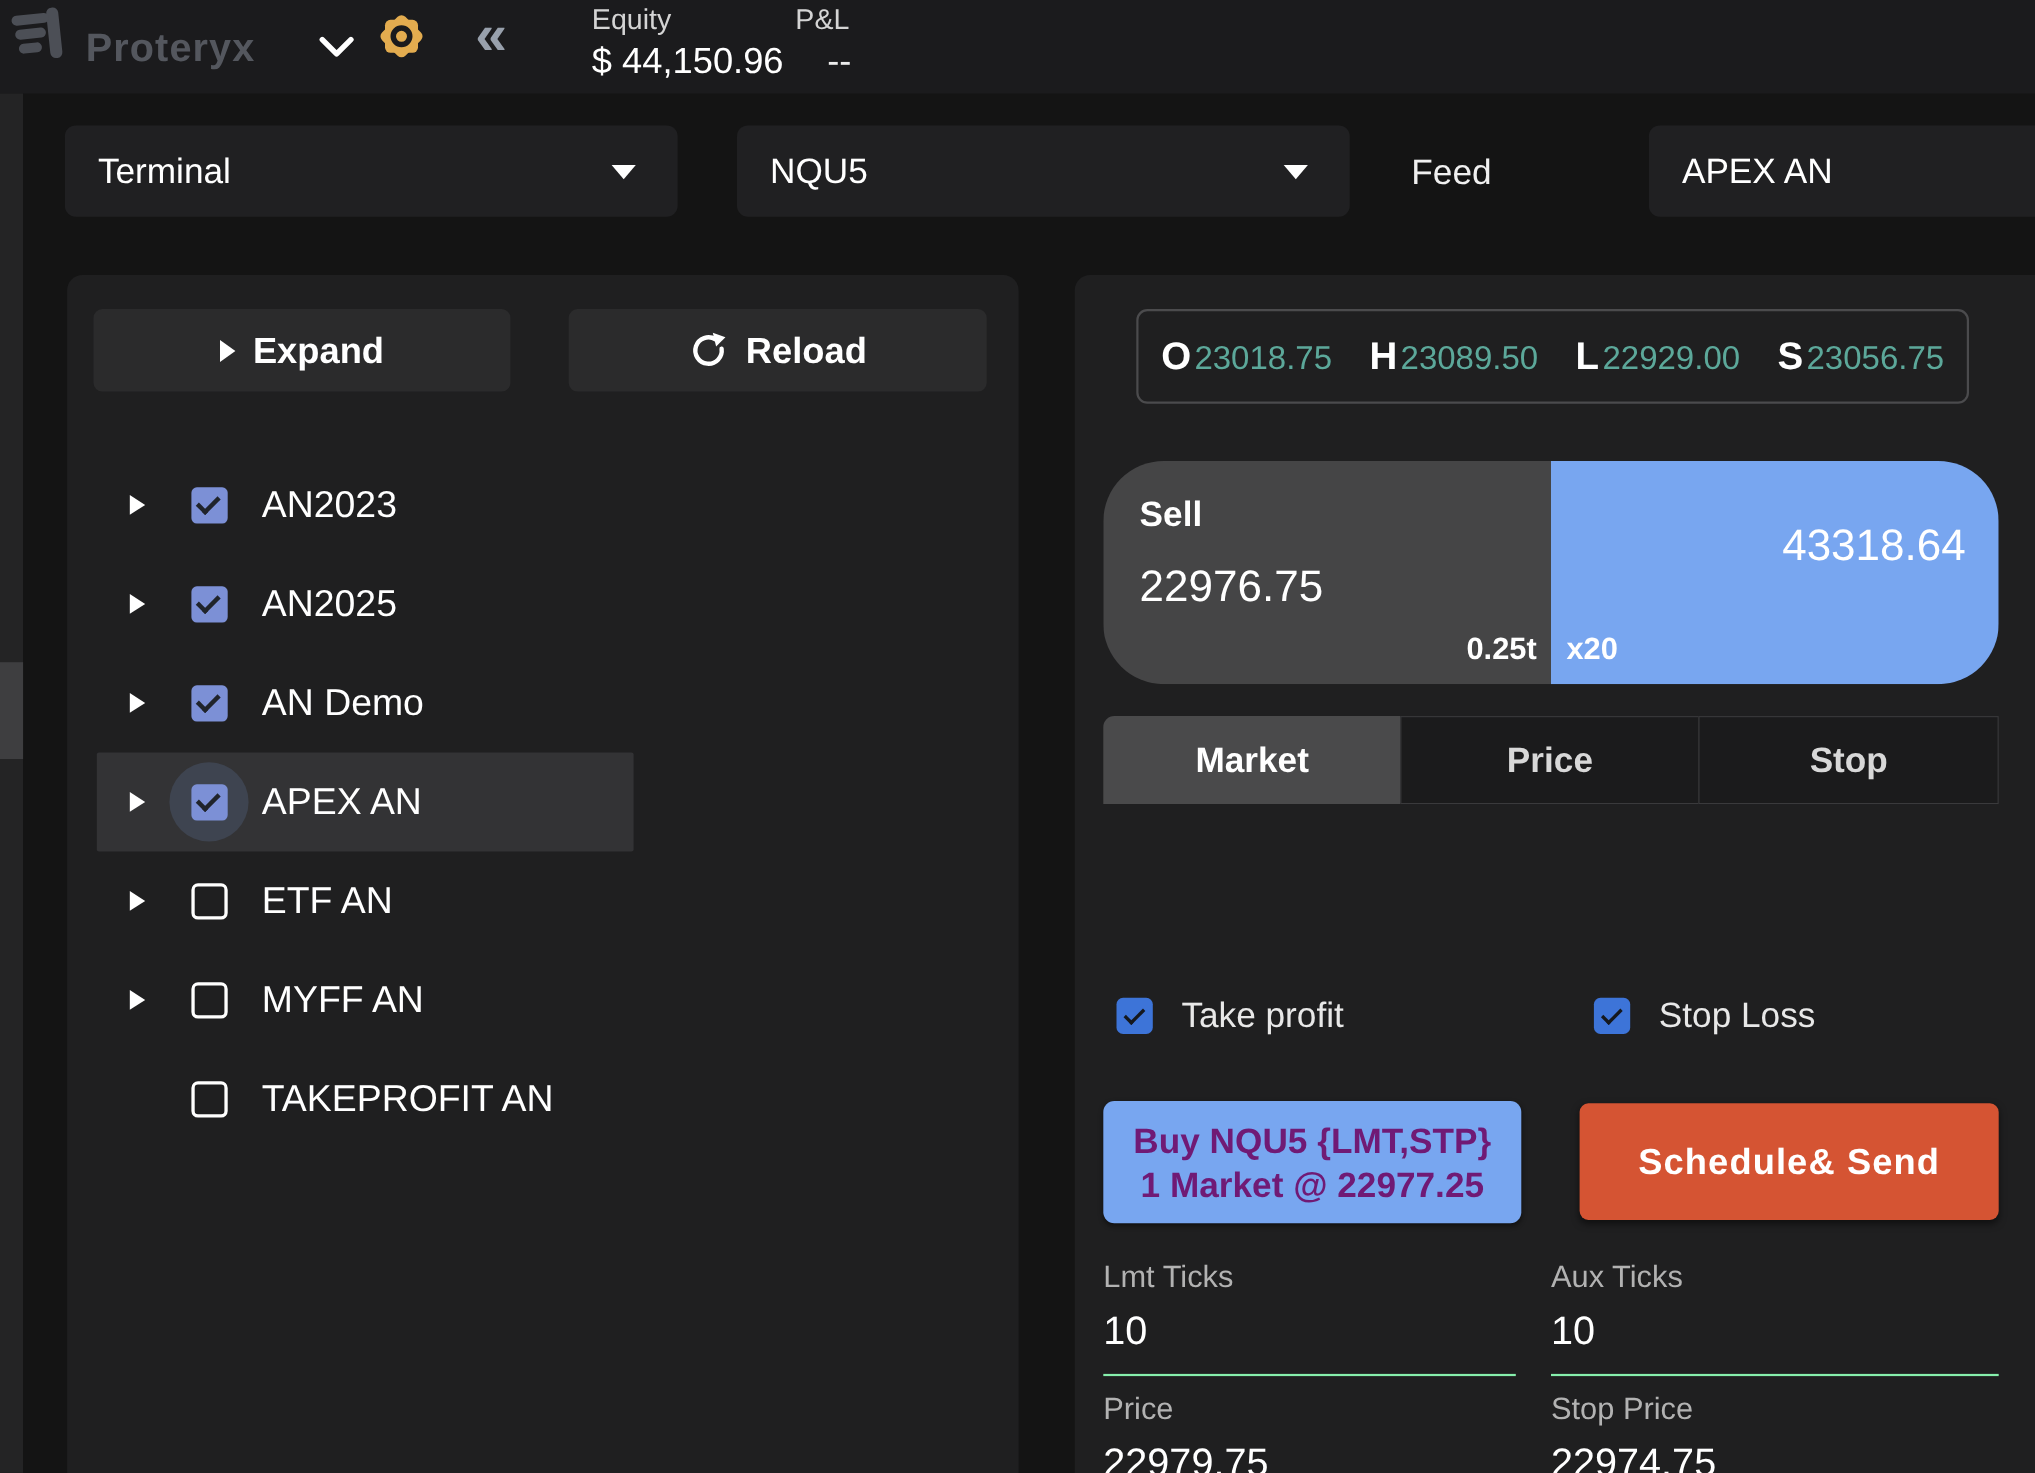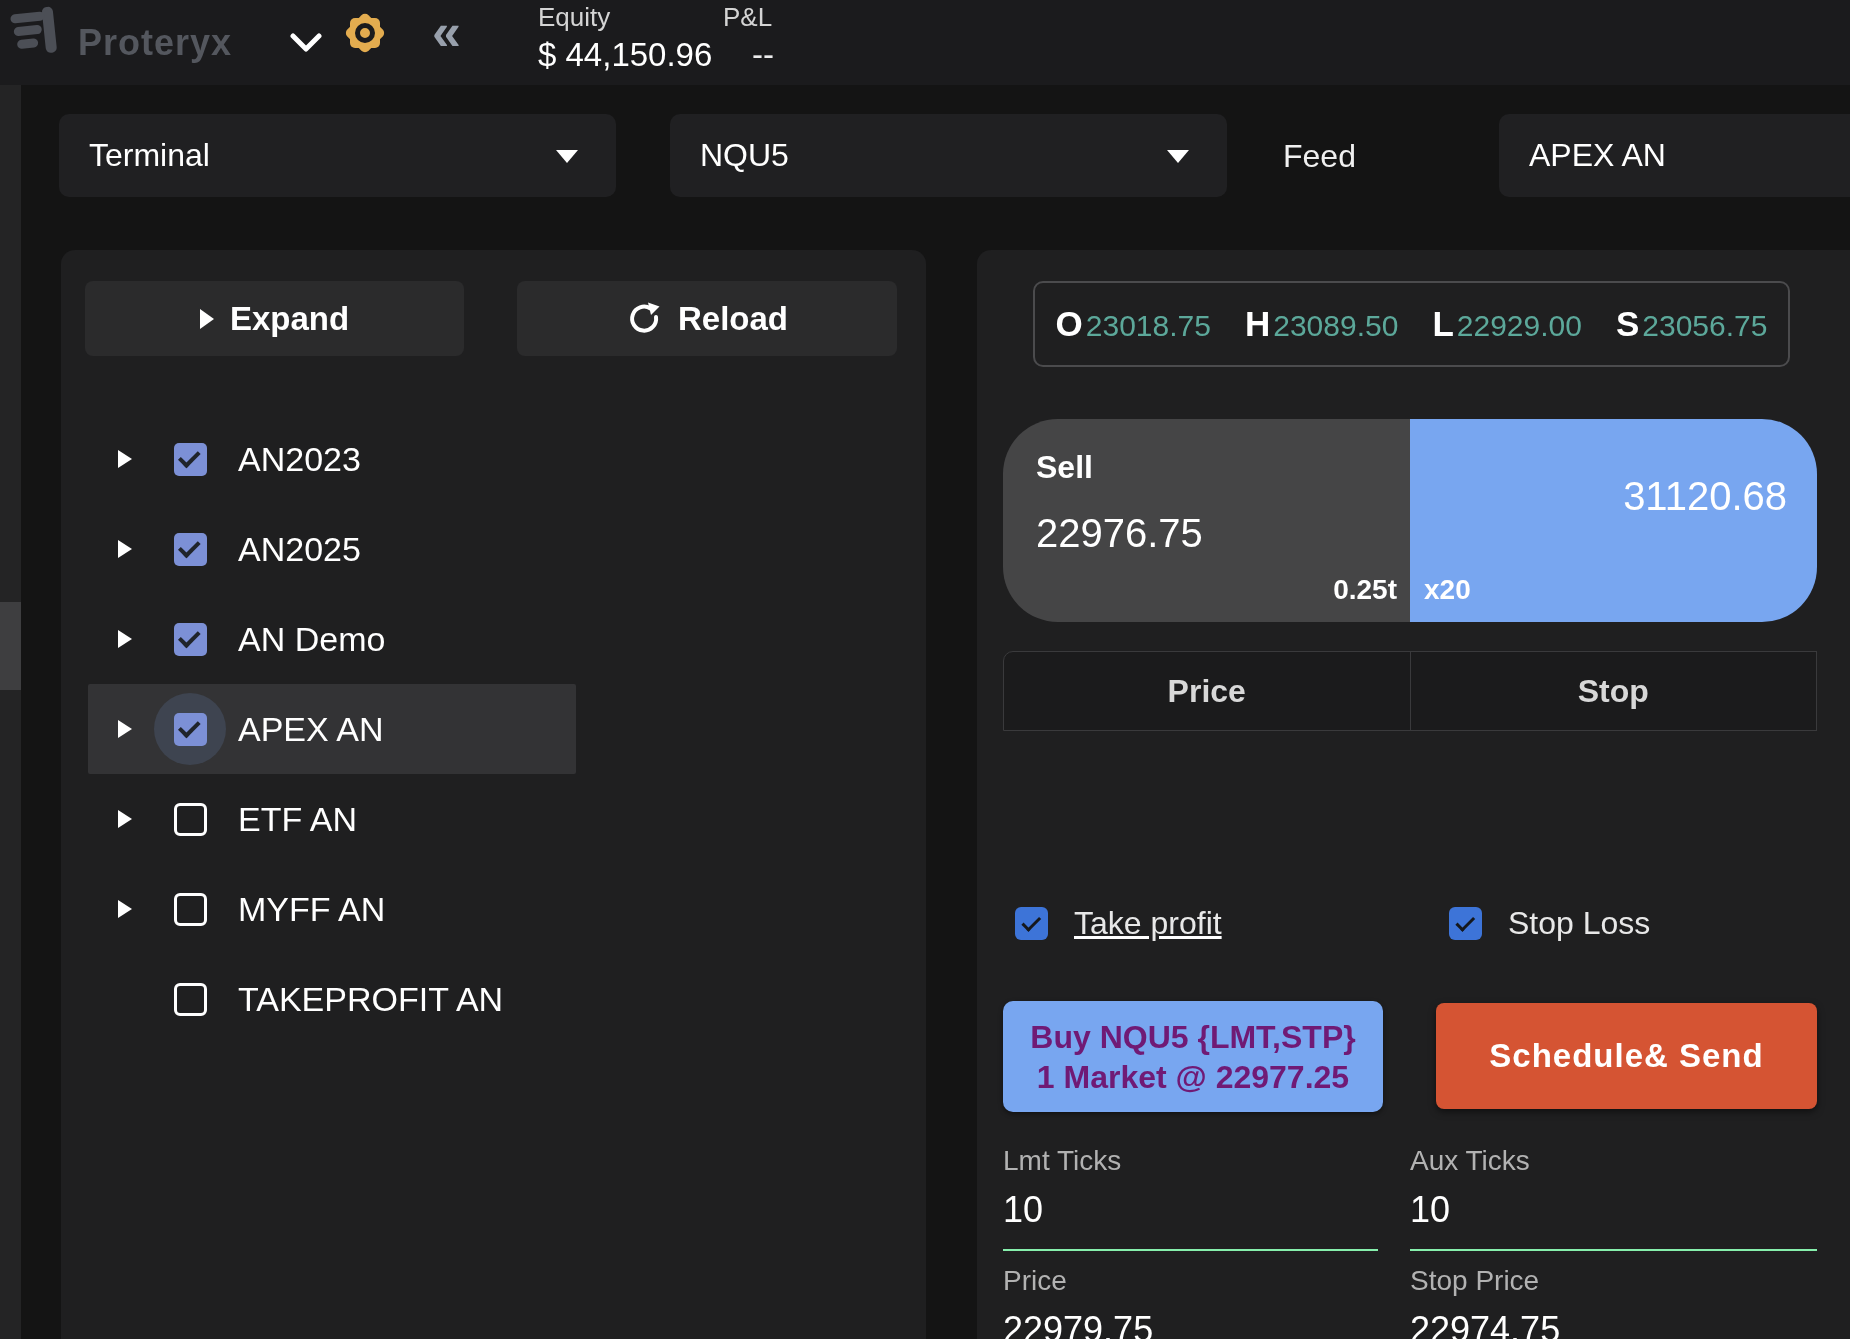--- a/index.html
+++ b/index.html
@@ -76,21 +76,21 @@
   .tabs { position:absolute; left:26px; top:401px; width:814px; height:80px; display:flex; border-radius:10px 10px 0 0; }
   .tab { flex:1; display:flex; align-items:center; justify-content:center; font-size:32px; font-weight:700;
          color:#d8d8d8; background:#1b1b1c; border:1px solid #3a3a3c; margin-left:-1px; cursor:pointer; }
   .tab:first-child { margin-left:0; border-radius:10px 0 0 0; }
   .tab.active { background:#4a4a4b; color:#fff; border:none; }
   .qty-field { position:absolute; left:26px; top:512px; width:812px; height:83px; border:2px solid #97979a; border-radius:8px; }
   .qty-label { position:absolute; left:24px; top:-15px; background:#1f1f20; padding:0 8px; font-size:24px; color:#cfcfcf; }
   .qty-input { position:absolute; left:32px; top:0; width:740px; height:79px; background:transparent; border:none; outline:none;
                color:#fff; font-size:32px; font-family:inherit; }
   .check-group { position:absolute; top:655px; display:flex; align-items:center; gap:26px; cursor:pointer; }
-  .cg-tp { left:38px;text-decoration:underline; } .cg-sl { left:472px; }
+  .cg-tp { left:38px; } .cg-sl { left:472px; }
   .ocb { width:33px; height:33px; border-radius:6px; background:#3d74d8; display:flex; align-items:center; justify-content:center; }
   .ocb::after { content:""; width:15px; height:7px; border-left:3.5px solid #15181d; border-bottom:3.5px solid #15181d;
                 transform:rotate(-45deg) translate(1px,-2px); }
   .check-label { font-size:32px; color:#e8e8e8; }
   .buy-btn { position:absolute; left:26px; top:751px; width:380px; height:111px; background:#78a6f0; border:none; border-radius:10px;
              color:#701a75; font-size:32px; font-weight:700; font-family:inherit; line-height:40px; text-align:center; cursor:pointer;
              box-shadow:0 2px 5px rgba(0,0,0,.45); }
   .schedule-btn { position:absolute; left:459px; top:753px; width:381px; height:106px; background:#d55433; border:none; border-radius:8px;
              color:#fff; font-size:33px; font-weight:700; font-family:inherit; cursor:pointer;
              box-shadow:0 3px 7px rgba(0,0,0,.5); letter-spacing:1px; }
@@ -245,26 +245,27 @@
   </span>
 </div>
 
     <div class="price-widget">
       <div class="half sell">
         <div class="side-label">Sell</div>
         <div class="side-price">22976.75</div>
         <div class="spread">0.25t</div>
       </div>
       <div class="half buy">
-        <div class="side-price">31120.68</div>
+        <div class="side-price">43318.64</div>
         <div class="mult">x20</div>
       </div>
     </div>
 
     <div class="tabs">
+  <div class="tab active">Market</div>
 
   <div class="tab">Price</div>
 
   <div class="tab">Stop</div>
 </div>
 
 
     <div class="check-group cg-tp">
       <span class="ocb"></span>
       <span class="check-label">Take profit</span>

